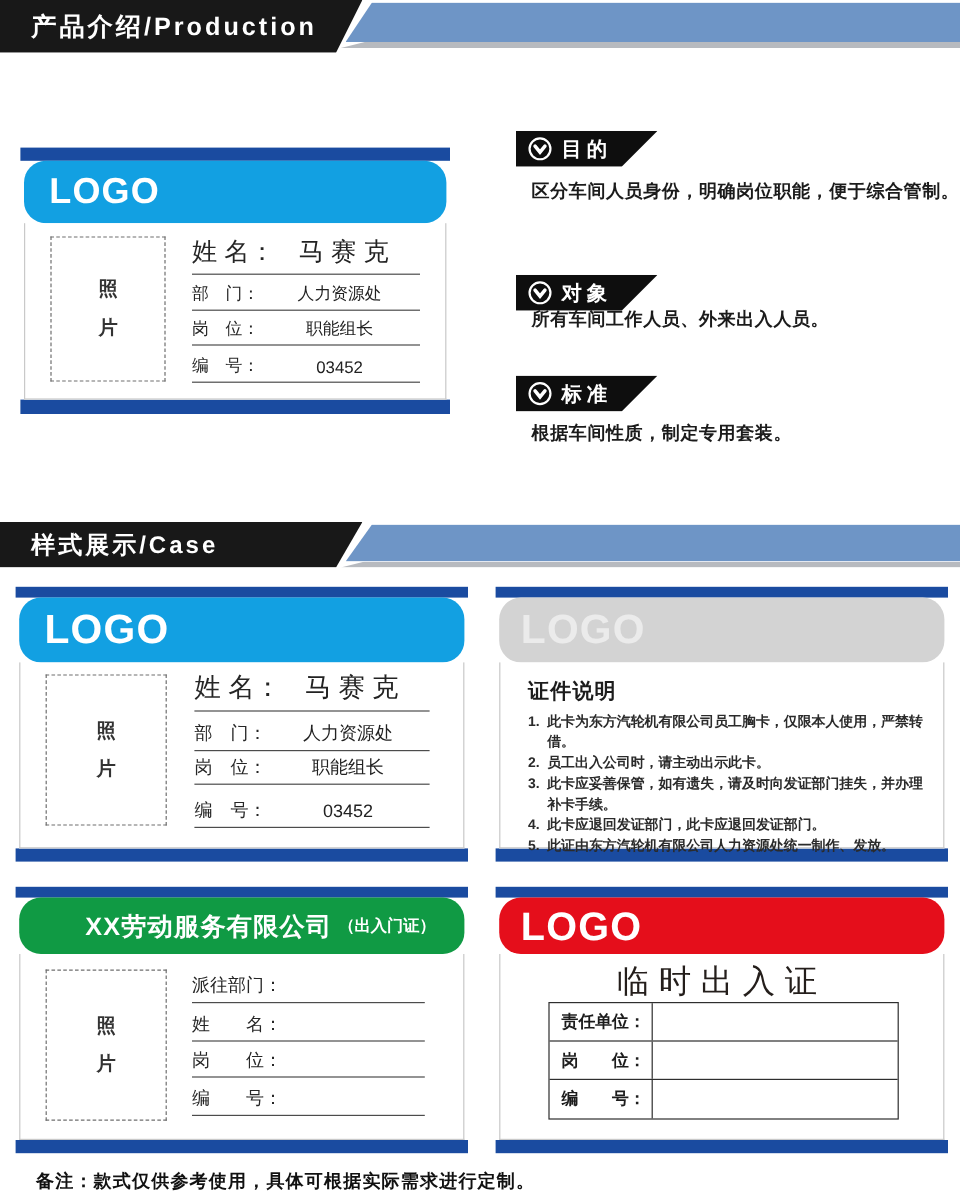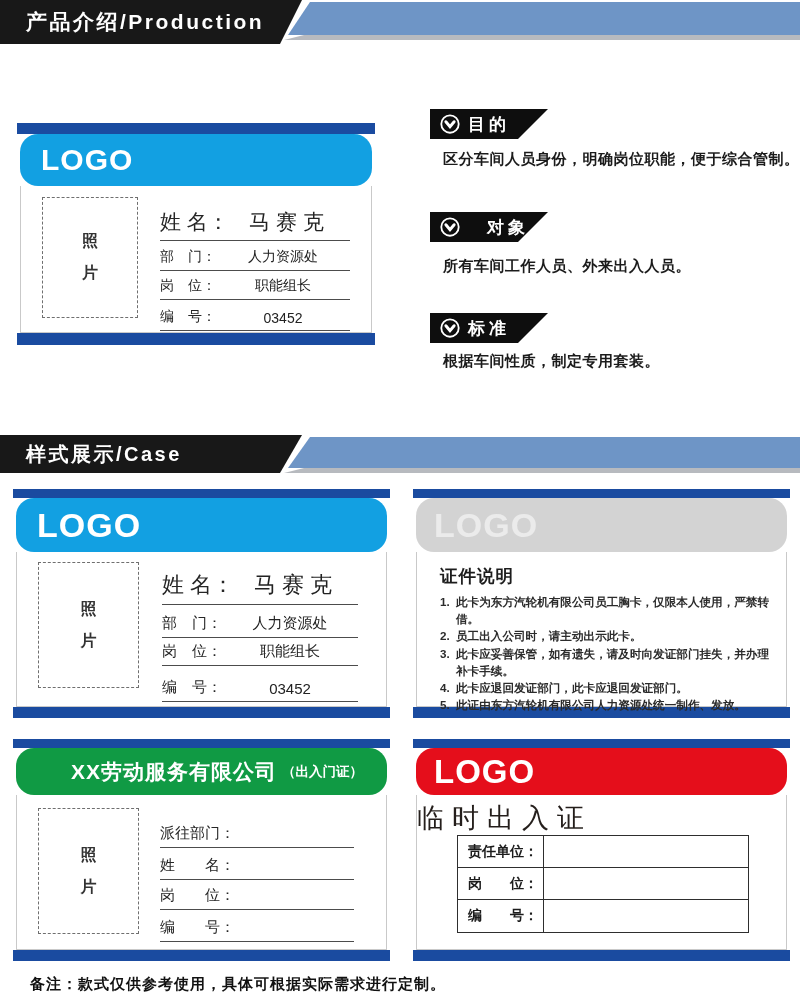--- a/index.html
+++ b/index.html
@@ -27,21 +27,21 @@
   .card { position:absolute; }
   .rail { background:#1a4ba0; width:100%; }
   .card-mid { margin:0 3px; box-sizing:border-box; }
   .card-head { display:flex; align-items:center;border-radius:18px; }
   .logo-text { color:#ffffff; font-weight:bold; letter-spacing:1px; }
   .card-body { position:relative; background:#ffffff; border:1px solid #c9c9c9; border-top:none; }
 
   .photo-box { position:absolute; border:1.6px dashed #6f6f6f; display:flex; flex-direction:column;
                align-items:center; justify-content:center; gap:11px; color:#333; font-size:16px; font-weight:bold; }
 
-  .fields { position:absolute; top:12px; display:flex; flex-direction:column; }
+  .fields { position:absolute; top:0; display:flex; flex-direction:column; }
   .frow { display:flex; align-items:flex-end; border-bottom:1.6px solid #4c4c4c; box-sizing:border-box; padding-bottom:4px; }
   .frow .lbl { color:#262626; white-space:nowrap; }
   .frow .val { flex:1; text-align:center; color:#222; white-space:nowrap; }
 
   
   .card-intro { left:17px; top:123px; width:358px; }
   .card-intro .rail-top { height:11px; }
   .card-intro .rail-bot { height:12px; }
   .card-intro .card-head { height:52px; background:#12a0e2; }
   .card-intro .logo-text { font-size:30px; padding-left:21px; }
@@ -98,21 +98,21 @@
   .card-c .frow:nth-of-type(3) { height:30px; }
   .card-c .frow:nth-of-type(4) { height:32px; }
 
   
   .card-d { left:413px; top:739px; width:377px; }
   .card-d .rail-top { height:9px; }
   .card-d .rail-bot { height:11px; }
   .card-d .card-head { height:47px; background:#e50e1b; }
   .card-d .logo-text { font-size:33px; padding-left:18px; }
   .card-d .card-body { height:155px; }
-  .tp-title { position:absolute; left:0; right:0; top:5px; 
+  .tp-title { position:absolute; left:0; right:0; top:5px; text-align:center;
               font-family:"Liberation Serif", serif; font-size:27px; letter-spacing:8px;
               color:#241e1b; white-space:nowrap; }
   .tp-table { position:absolute; left:40px; top:40px; width:292px; border:1.6px solid #2e2e2e; box-sizing:border-box; }
   .tp-row { display:flex; height:32px; border-bottom:1.6px solid #2e2e2e; box-sizing:border-box; }
   .tp-row:last-child { border-bottom:none; }
   .tp-lbl { flex:0 0 86px; border-right:1.6px solid #2e2e2e; display:flex; align-items:center;
             padding-left:10px; font-size:14px; font-weight:bold; color:#1c1c1c; box-sizing:border-box; white-space:nowrap; }
   .tp-val { flex:1; }
 
   
@@ -165,21 +165,21 @@
 
   <div class="flag" style="top:109px;">
     <svg width="22" height="22" viewBox="0 0 24 24">
       <circle cx="12" cy="12" r="9.5" fill="none" stroke="#ffffff" stroke-width="2"></circle>
       <path d="M7.5 9.5 L12 15 L16.5 9.5" fill="none" stroke="#ffffff" stroke-width="3.2" stroke-linecap="round"></path>
     </svg>
     <span class="flag-label">目的</span>
   </div>
   <div class="point-text" style="top:150px;">区分车间人员身份，明确岗位职能，便于综合管制。</div>
 
-  <div class="flag" style="top:212px;gap:19px;">
+  <div class="flag" style="top:229px;">
     <svg width="22" height="22" viewBox="0 0 24 24">
       <circle cx="12" cy="12" r="9.5" fill="none" stroke="#ffffff" stroke-width="2"></circle>
       <path d="M7.5 9.5 L12 15 L16.5 9.5" fill="none" stroke="#ffffff" stroke-width="3.2" stroke-linecap="round"></path>
     </svg>
     <span class="flag-label">对象</span>
   </div>
   <div class="point-text" style="top:257px;">所有车间工作人员、外来出入人员。</div>
 
   <div class="flag" style="top:313px;">
     <svg width="22" height="22" viewBox="0 0 24 24">

